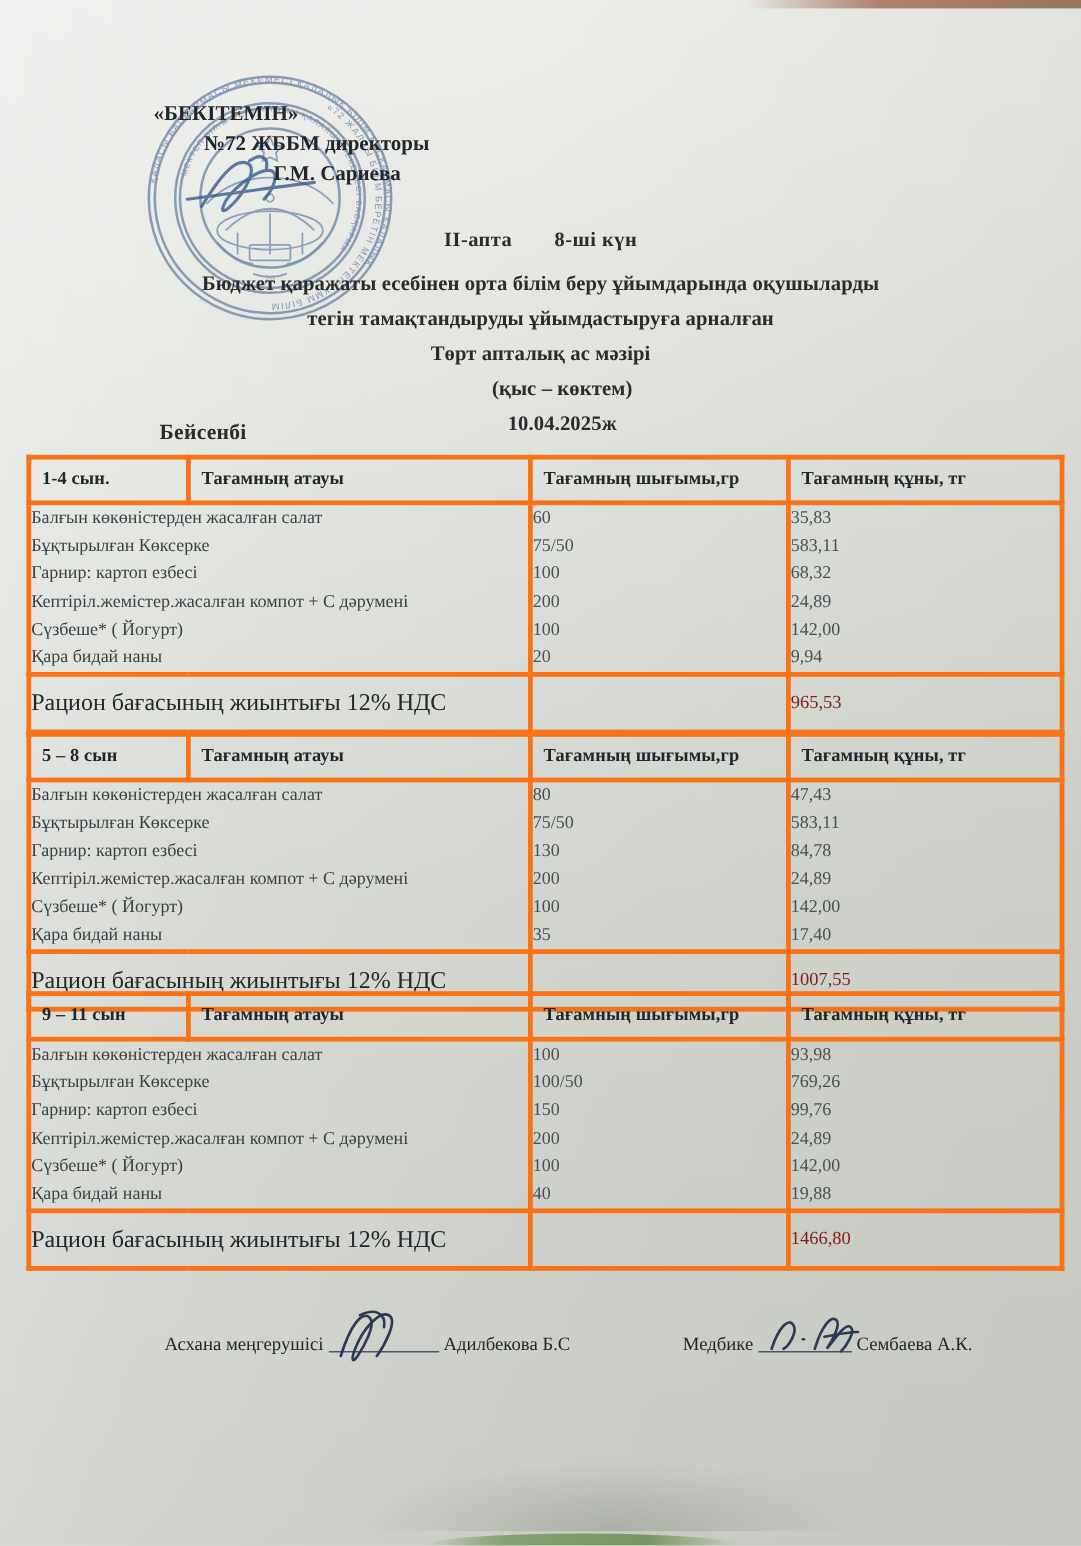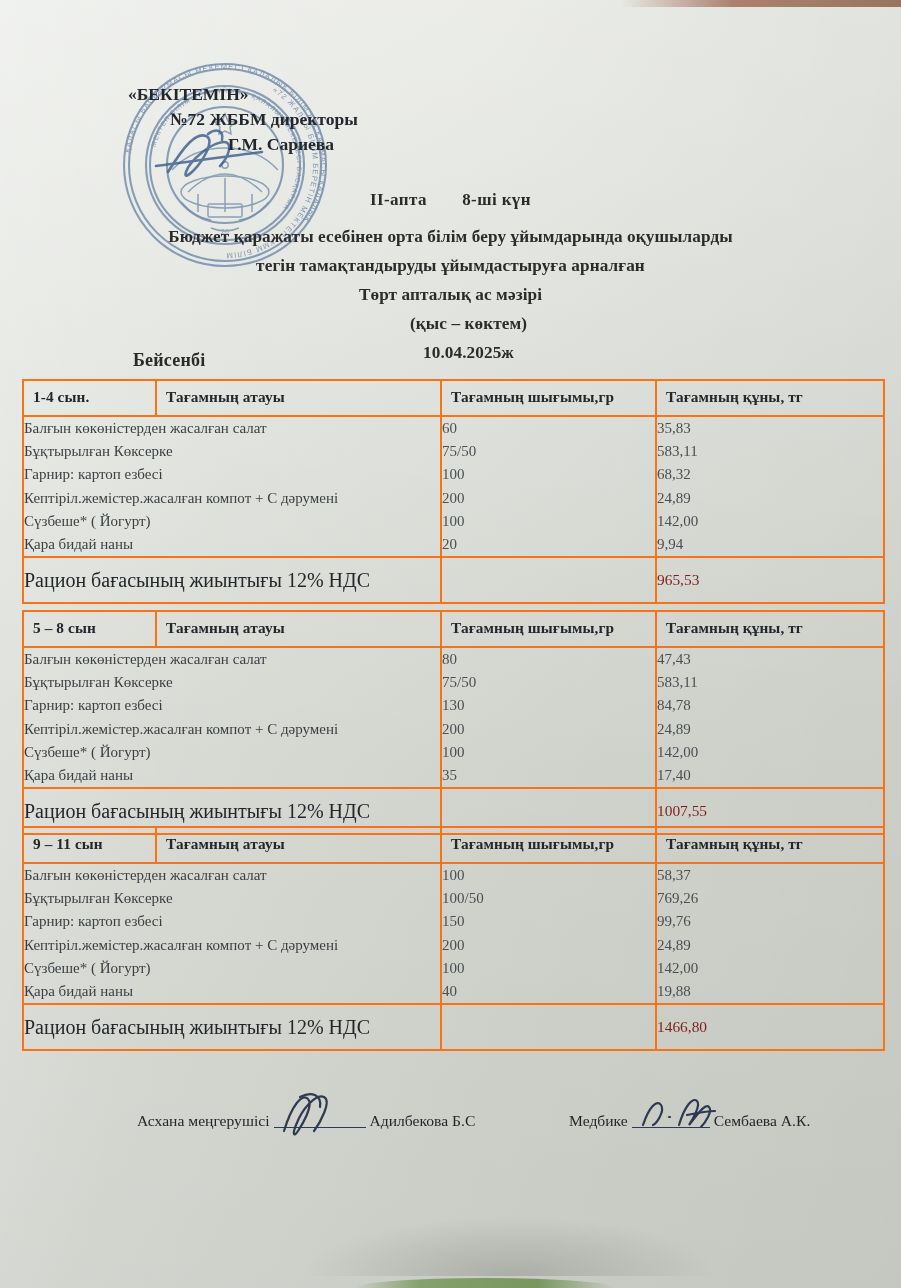--- a/index.html
+++ b/index.html
@@ -134,21 +134,21 @@
   
   .menu-table {
     position: absolute;
     left: 22px;
     width: 861px;
     border-collapse: collapse;
     table-layout: fixed;
     font-size: 14.6px;
   }
   .menu-table td, .menu-table th {
-    border: 2px solid #f97316;
+    border: 4px solid #f97316;
     padding: 0;
     vertical-align: top;
     text-align: left;
     font-weight: normal;
   }
   .menu-table .hdr td {
     font-weight: bold;
     font-size: 15.3px;
     padding: 7px 8px 9px 9px;
     letter-spacing: .1px;
@@ -410,21 +410,21 @@
       </td>
       <td class="dish-out-cell">
         <div>100</div>
         <div>100/50</div>
         <div>150</div>
         <div>200</div>
         <div>100</div>
         <div>40</div>
       </td>
       <td class="dish-cost-cell">
-        <div>58,37</div>
+        <div>93,98</div>
         <div>769,26</div>
         <div>99,76</div>
         <div>24,89</div>
         <div>142,00</div>
         <div>19,88</div>
       </td>
     </tr>
     <tr class="total-row">
       <td class="total-label" colspan="2">Рацион бағасының жиынтығы 12% НДС</td>
       <td></td>

